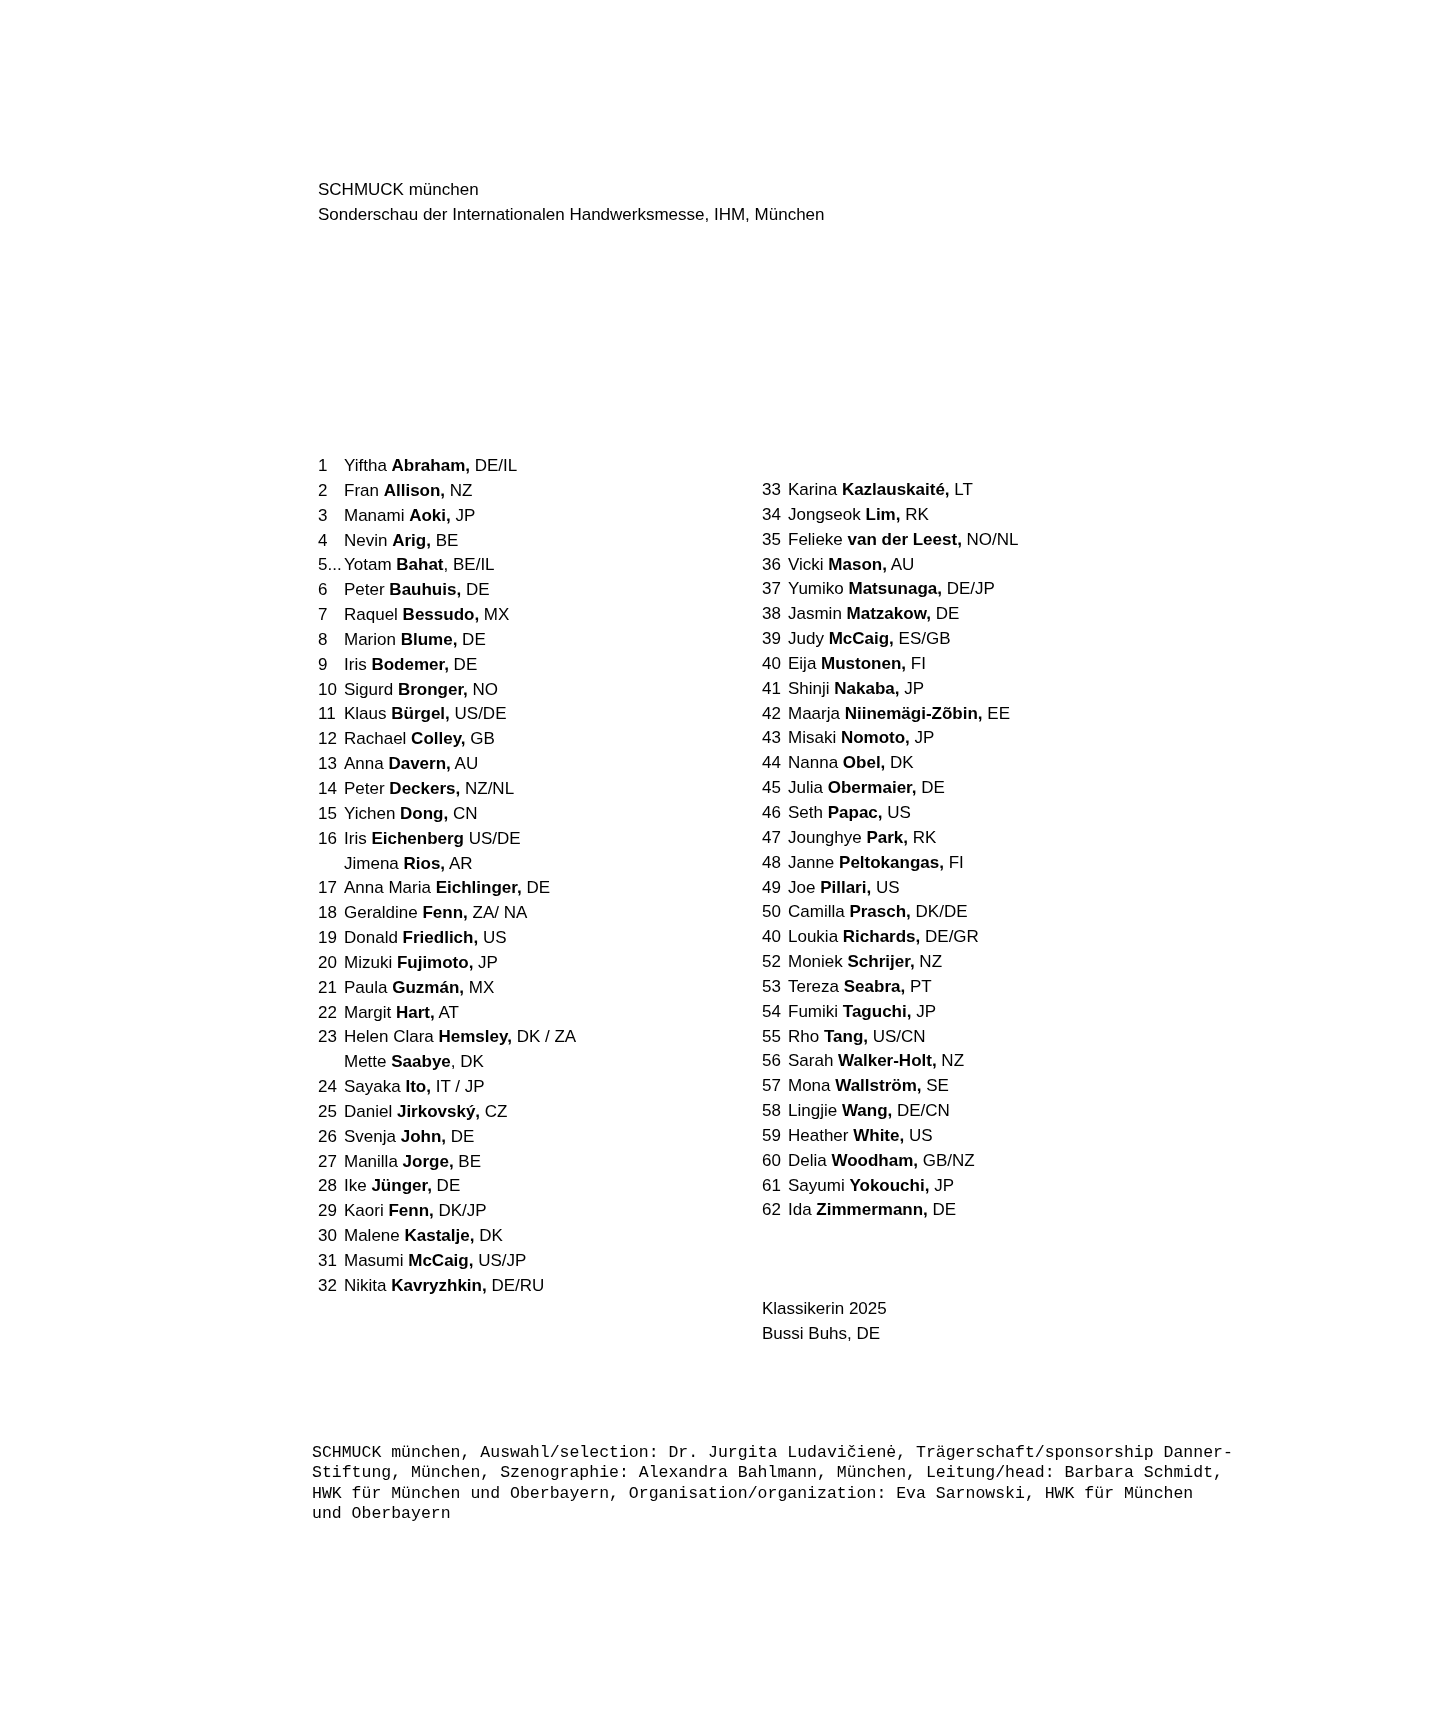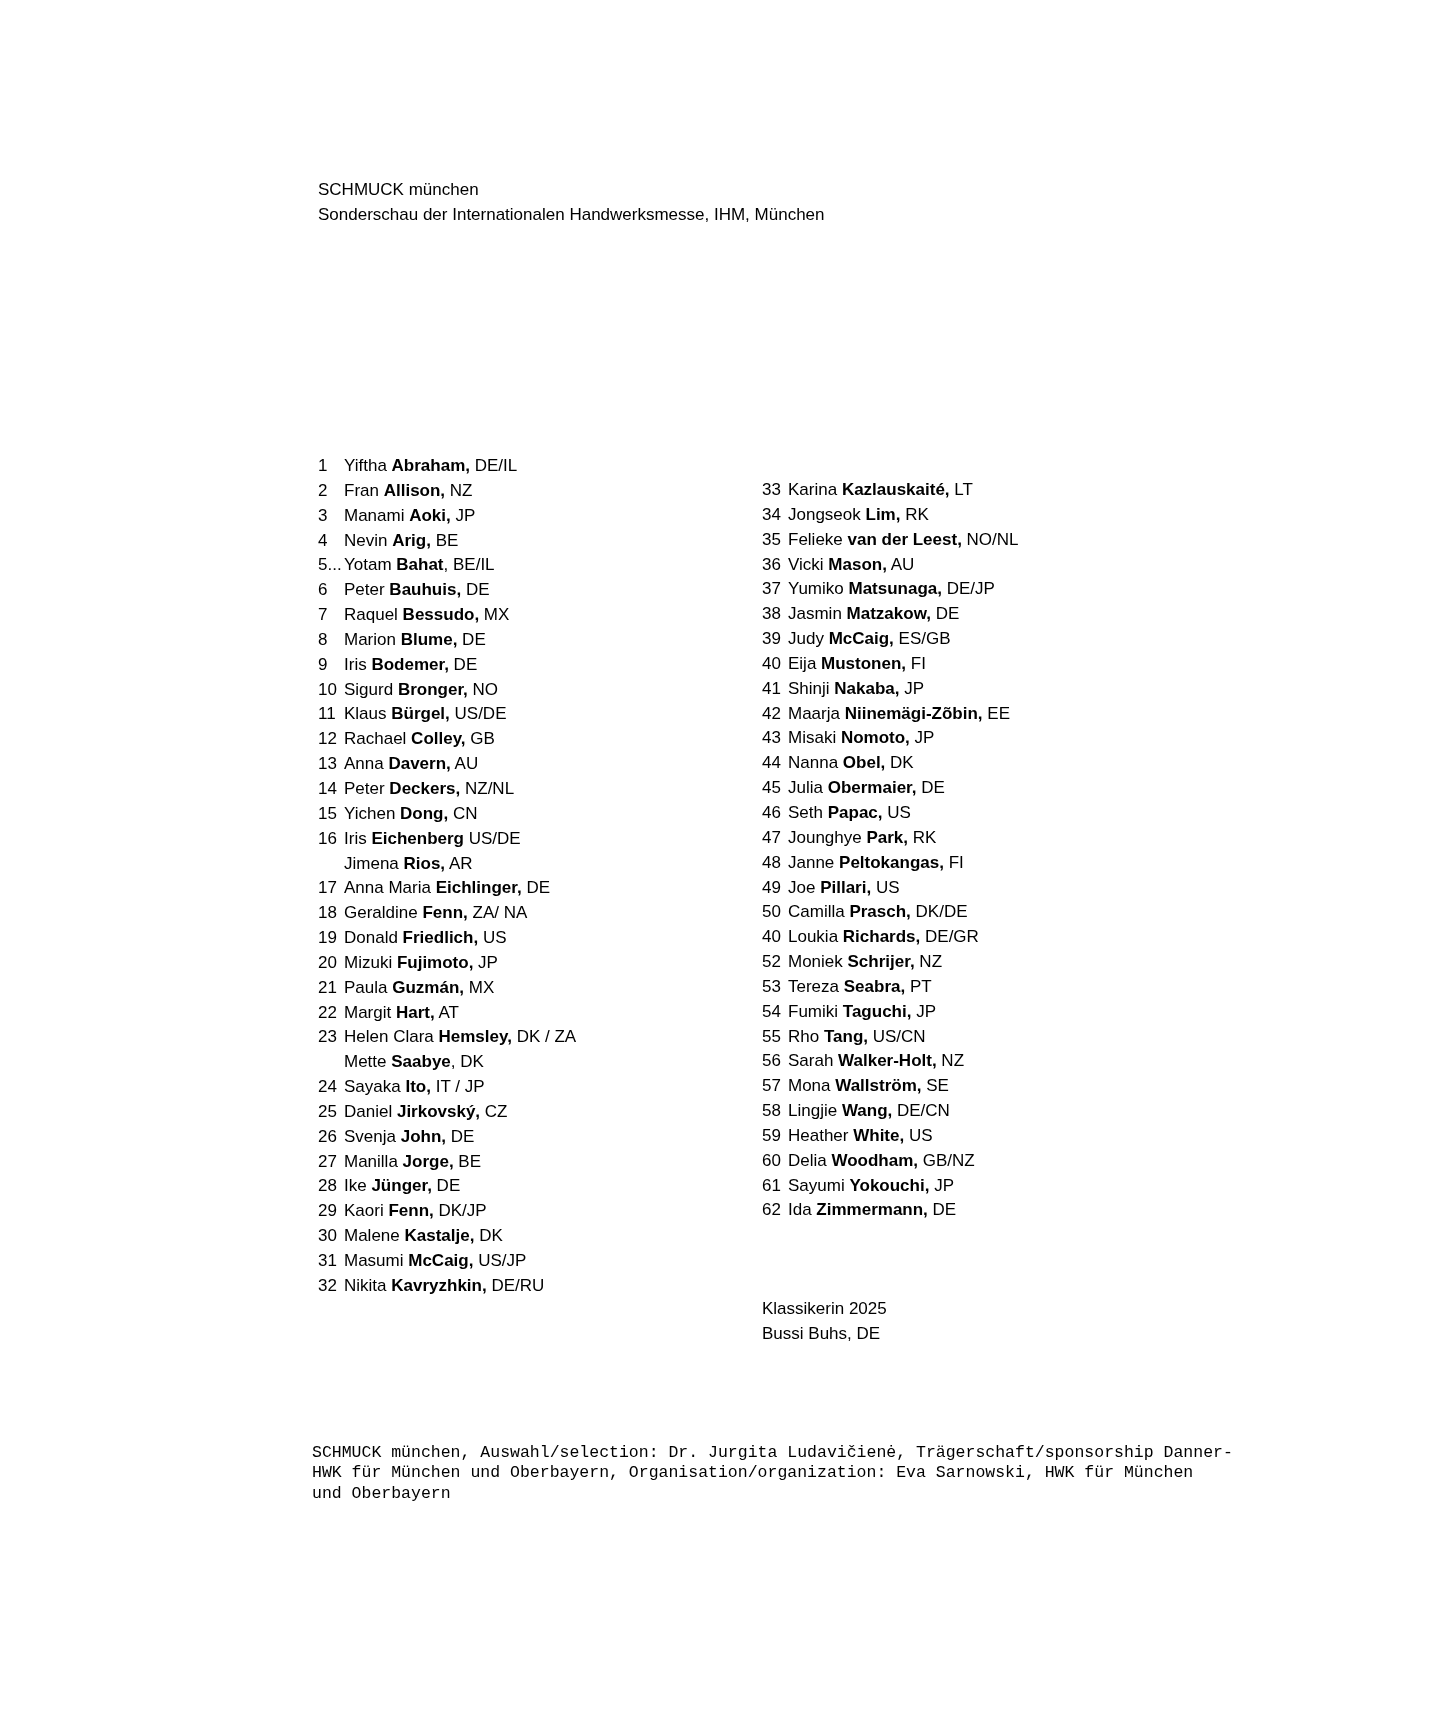--- a/index.html
+++ b/index.html
@@ -136,17 +136,18 @@
       <div class="row"><span class="num">62</span><span class="entry">Ida <b>Zimmermann,</b> DE</span></div>
     </div>
 
   <div class="klassikerin">
     <div>Klassikerin 2025</div>
     <div>Bussi Buhs, DE</div>
   </div>
 
   <div class="footer">
     <div>SCHMUCK münchen, Auswahl/selection: Dr. Jurgita Ludavičienė, Trägerschaft/sponsorship Danner-</div>
+    <div>Stiftung, München, Szenographie: Alexandra Bahlmann, München, Leitung/head: Barbara Schmidt,</div>
     <div>HWK für München und Oberbayern, Organisation/organization: Eva Sarnowski, HWK für München</div>
     <div>und Oberbayern</div>
   </div>
 
 </div>
 
 </body></html>

